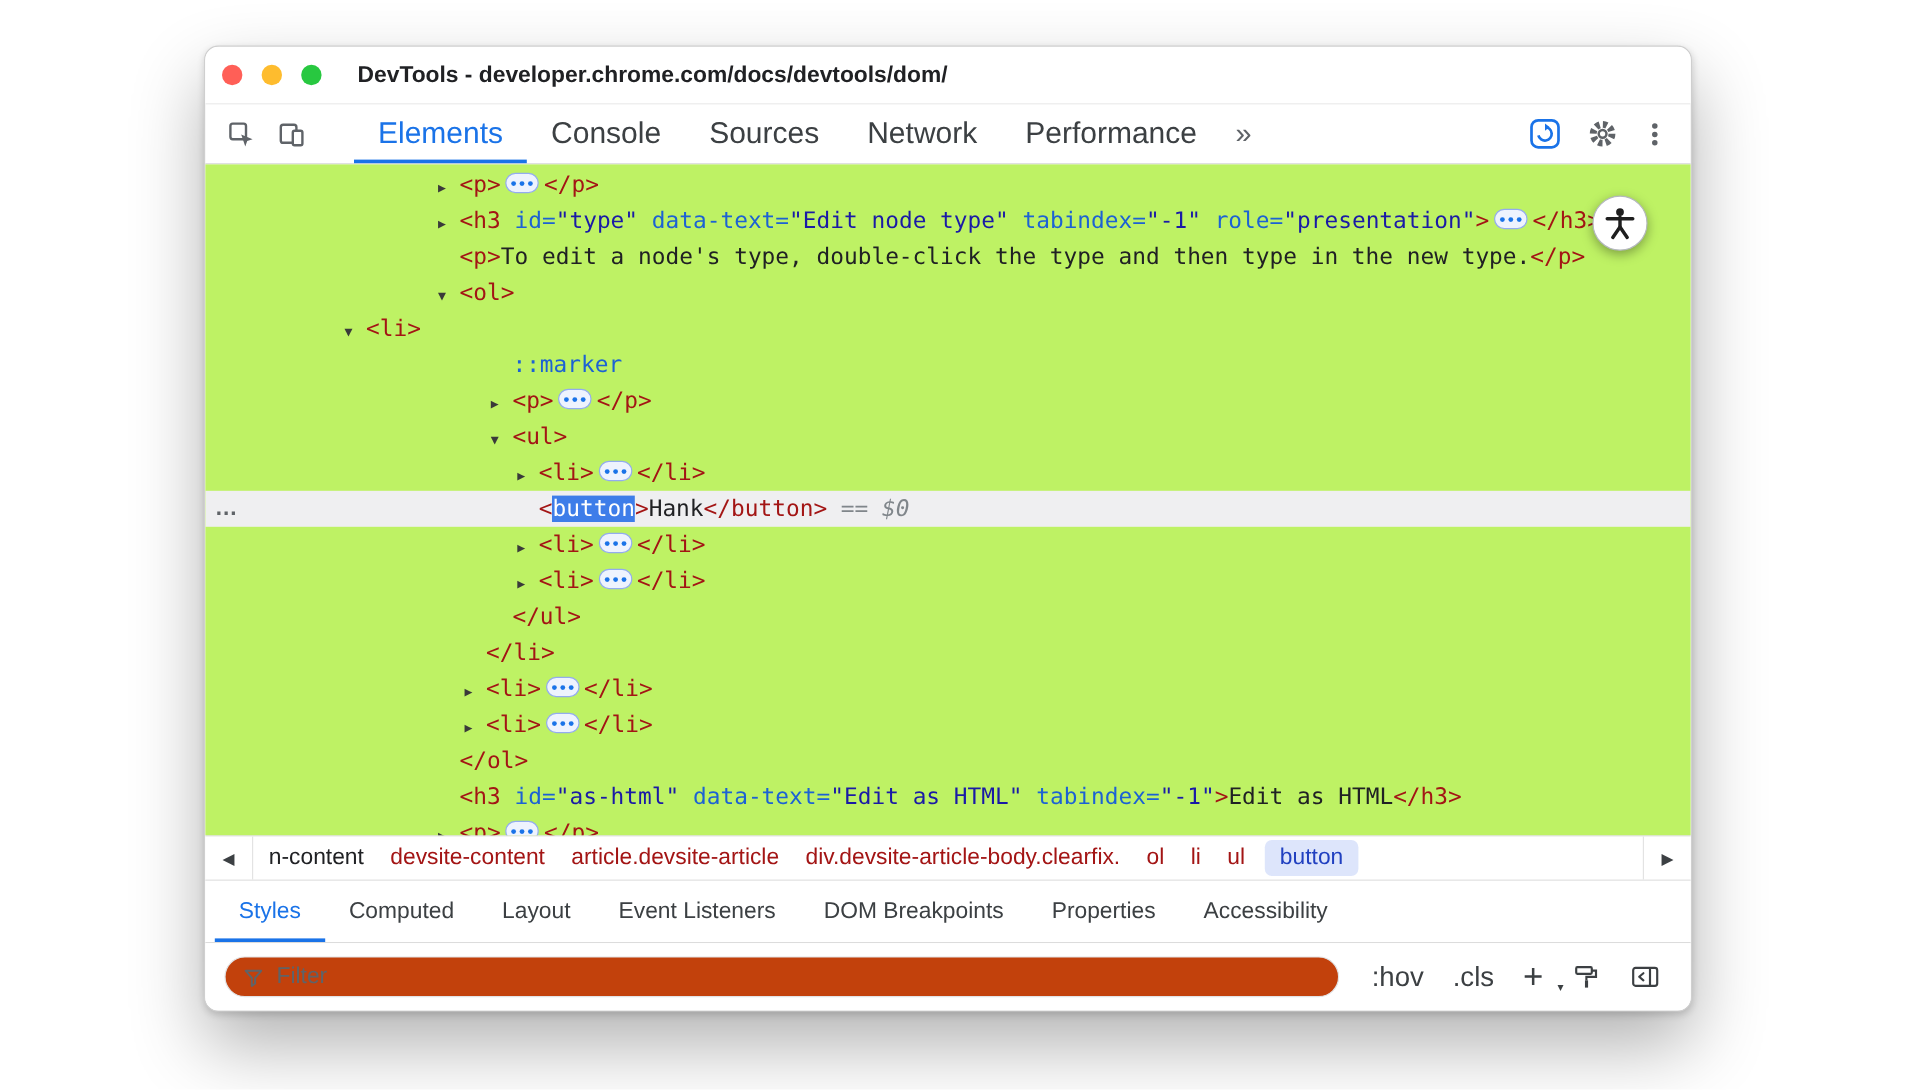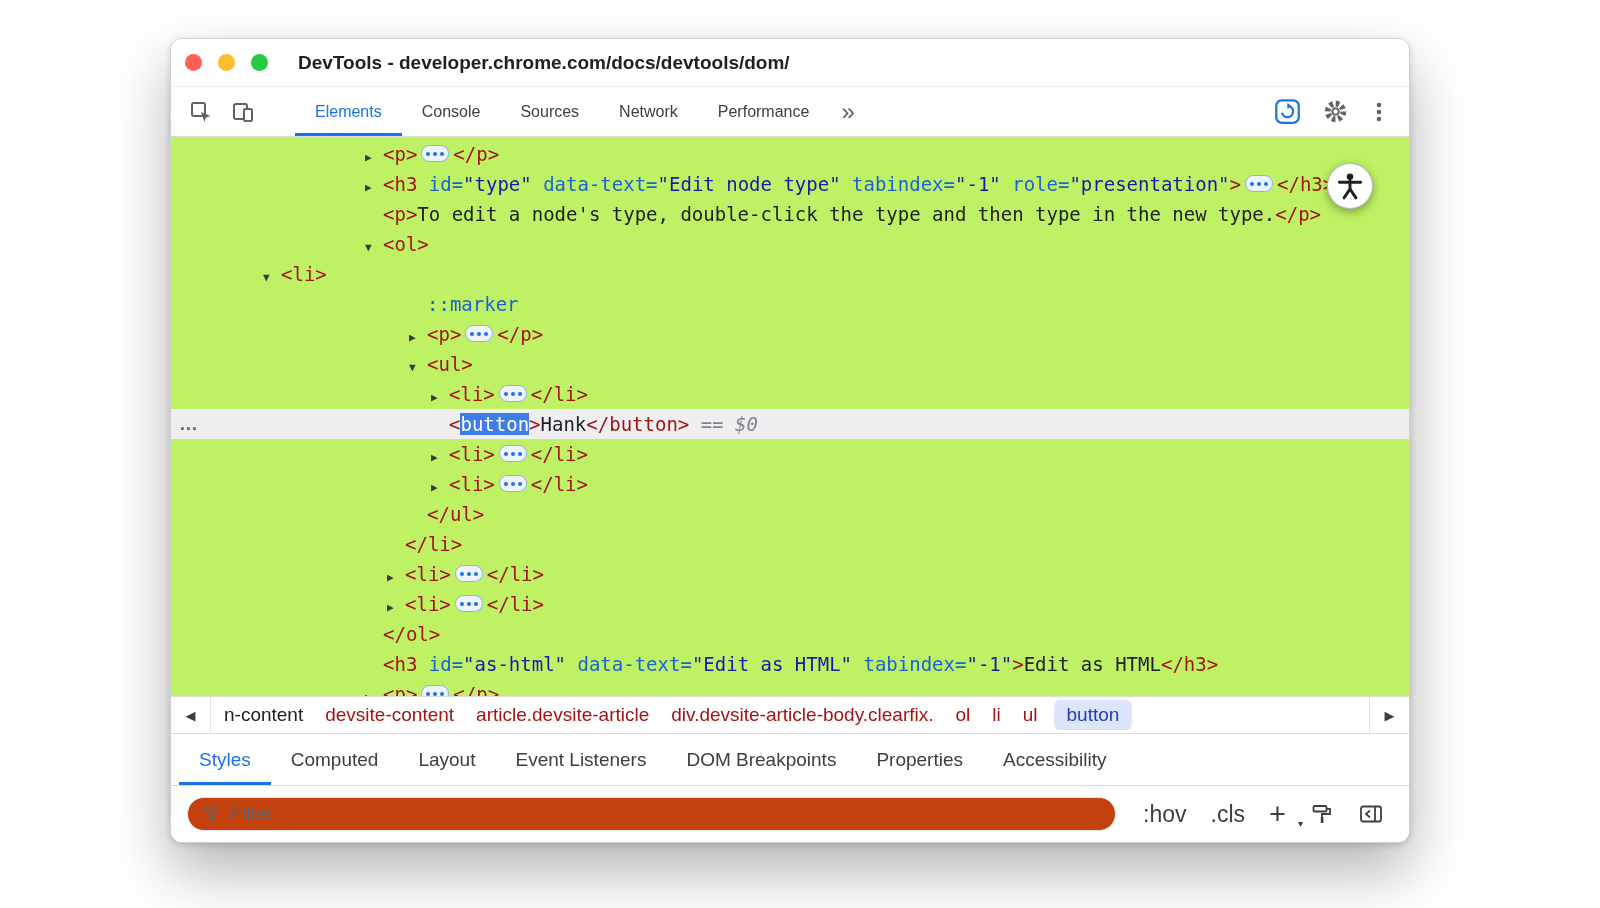--- a/index.html
+++ b/index.html
@@ -17,21 +17,21 @@
   .lights{display:flex;gap:16px}
   .light{width:17px;height:17px;border-radius:50%;display:inline-block;cursor:pointer}
   .light.red{background:#ff5f57}.light.yellow{background:#febc2e}.light.green{background:#28c840}
   .title{margin-left:30px;font-size:19px;font-weight:700;color:#202124}
 
   
   .toolbar{flex:0 0 50px;display:flex;align-items:stretch;border-bottom:1px solid #d9d9d9;padding-left:16px}
   .icon-btn{background:none;border:none;display:flex;align-items:center;justify-content:center;
     width:28px;margin-right:14px;cursor:pointer}
   .tabs{display:flex;margin-left:24px}
-  .tab{font-size:16px;color:#3c4043;padding:0 20px;display:flex;align-items:center;cursor:pointer;
+  .tab{font-size:25px;color:#3c4043;padding:0 20px;display:flex;align-items:center;cursor:pointer;
     border-bottom:3px solid transparent;border-top:3px solid transparent}
   .tab.active{color:#1a73e8;border-bottom-color:#1a73e8;font-weight:500}
   .more-tabs{background:none;border:none;font-size:24px;color:#5f6368;padding:0 12px;cursor:pointer}
   .toolbar-right{margin-left:auto;display:flex;align-items:center;gap:20px;padding-right:20px}
   .dots-btn{background:none;border:none;cursor:pointer;display:flex;align-items:center}
 
   
   .tree{flex:1 1 auto;overflow:hidden;position:relative;padding-top:2px;
     font-family:"DejaVu Sans Mono","Liberation Mono",monospace;font-size:19px;background:#bef264}
   .tree-row{height:30px;line-height:30px;white-space:pre;position:relative;cursor:default}
@@ -148,21 +148,21 @@
           </svg>
         </button>
       </div>
     </div>
 
     <div class="tree" id="tree">
         <div class="tree-row" style="padding-left: 194px;"><span class="arrow">▶</span><span class="tk-tag">&lt;p&gt;</span><span class="badge"><i></i><i></i><i></i></span><span class="tk-tag">&lt;/p&gt;</span></div>
         <div class="tree-row" style="padding-left: 194px;"><span class="arrow">▶</span><span class="tk-tag">&lt;h3</span><span class="tk-attr"> id=</span><span class="tk-val">"type"</span><span class="tk-attr"> data-text=</span><span class="tk-val">"Edit node type"</span><span class="tk-attr"> tabindex=</span><span class="tk-val">"-1"</span><span class="tk-attr"> role=</span><span class="tk-val">"presentation"</span><span class="tk-tag">&gt;</span><span class="badge"><i></i><i></i><i></i></span><span class="tk-tag">&lt;/h3&gt;</span></div>
         <div class="tree-row" style="padding-left: 194px;"><span class="arrow"></span><span class="tk-tag">&lt;p&gt;</span><span class="tk-text">To edit a node's type, double-click the type and then type in the new type.</span><span class="tk-tag">&lt;/p&gt;</span></div>
         <div class="tree-row" style="padding-left: 194px;"><span class="arrow">▼</span><span class="tk-tag">&lt;ol&gt;</span></div>
-        <div class="tree-row" style="padding-left: 92px;"><span class="arrow">▼</span><span class="tk-tag">&lt;li&gt;</span></div>
+        <div class="tree-row" style="padding-left: 116px;"><span class="arrow">▼</span><span class="tk-tag">&lt;li&gt;</span></div>
         <div class="tree-row" style="padding-left: 238px;"><span class="arrow"></span><span class="tk-marker">::marker</span></div>
         <div class="tree-row" style="padding-left: 238px;"><span class="arrow">▶</span><span class="tk-tag">&lt;p&gt;</span><span class="badge"><i></i><i></i><i></i></span><span class="tk-tag">&lt;/p&gt;</span></div>
         <div class="tree-row" style="padding-left: 238px;"><span class="arrow">▼</span><span class="tk-tag">&lt;ul&gt;</span></div>
         <div class="tree-row" style="padding-left: 260px;"><span class="arrow">▶</span><span class="tk-tag">&lt;li&gt;</span><span class="badge"><i></i><i></i><i></i></span><span class="tk-tag">&lt;/li&gt;</span></div>
         <div class="tree-row selected" style="padding-left: 260px;"><span class="gutter">…</span><span class="arrow"></span><span class="tk-tag">&lt;</span><span class="tk-sel">button</span><span class="tk-tag">&gt;</span><span class="tk-text">Hank</span><span class="tk-tag">&lt;/button&gt;</span><span class="tk-eq"> == </span><span class="tk-dollar">$0</span></div>
         <div class="tree-row" style="padding-left: 260px;"><span class="arrow">▶</span><span class="tk-tag">&lt;li&gt;</span><span class="badge"><i></i><i></i><i></i></span><span class="tk-tag">&lt;/li&gt;</span></div>
         <div class="tree-row" style="padding-left: 260px;"><span class="arrow">▶</span><span class="tk-tag">&lt;li&gt;</span><span class="badge"><i></i><i></i><i></i></span><span class="tk-tag">&lt;/li&gt;</span></div>
         <div class="tree-row" style="padding-left: 238px;"><span class="arrow"></span><span class="tk-tag">&lt;/ul&gt;</span></div>
         <div class="tree-row" style="padding-left: 216px;"><span class="arrow"></span><span class="tk-tag">&lt;/li&gt;</span></div>
         <div class="tree-row" style="padding-left: 216px;"><span class="arrow">▶</span><span class="tk-tag">&lt;li&gt;</span><span class="badge"><i></i><i></i><i></i></span><span class="tk-tag">&lt;/li&gt;</span></div>

